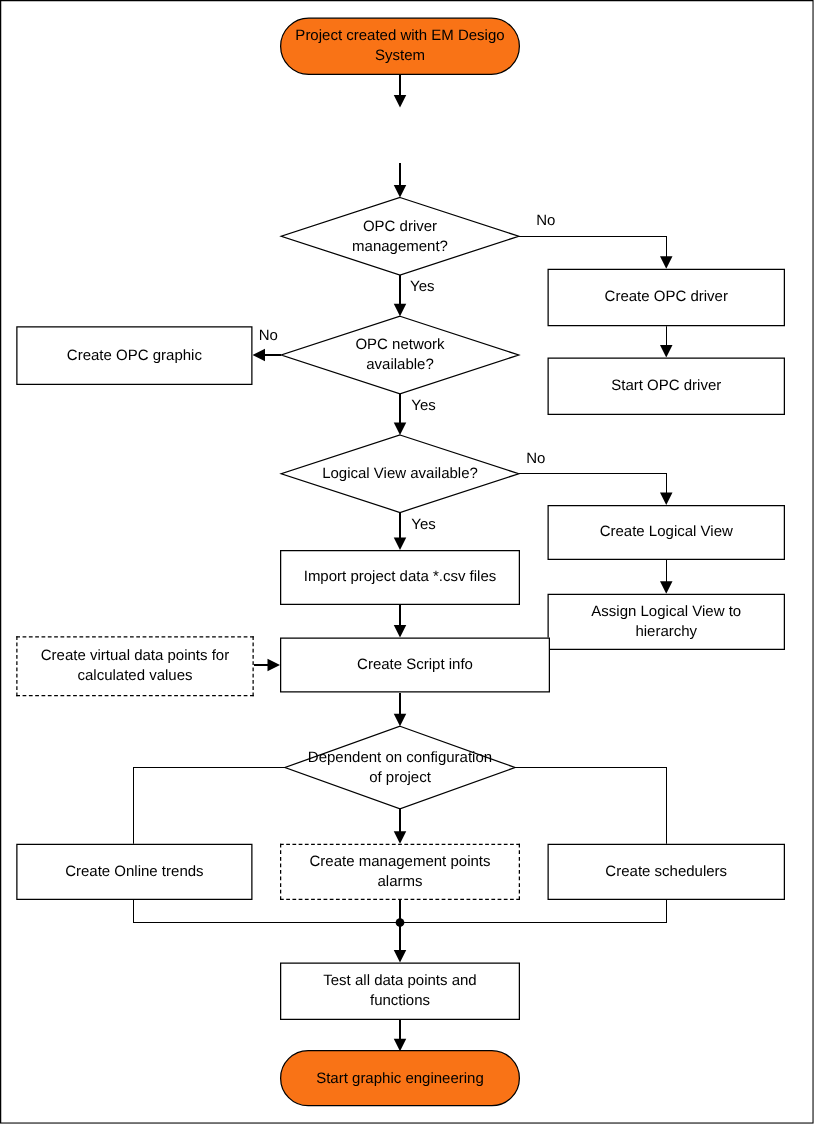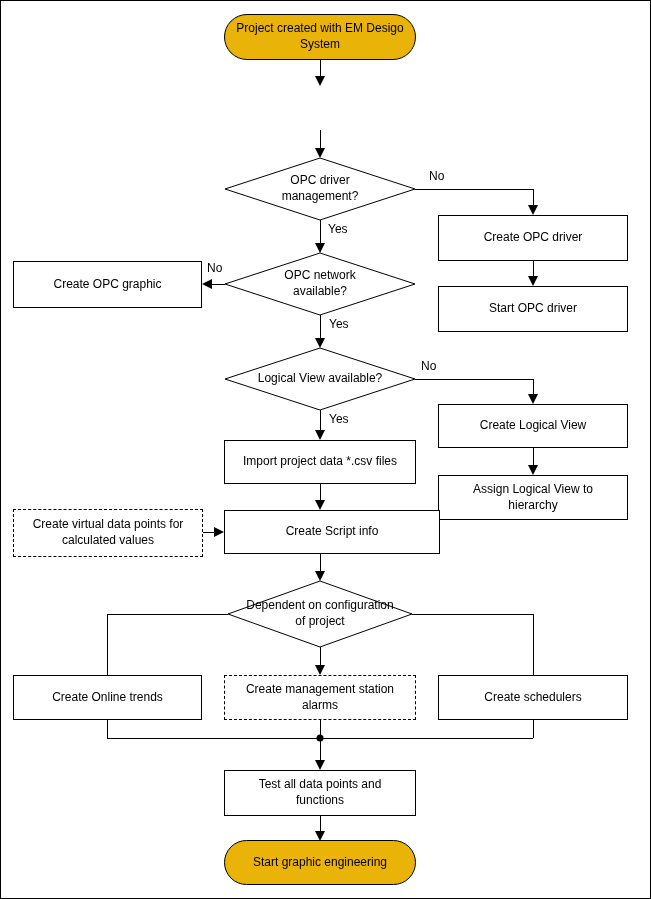--- a/index.html
+++ b/index.html
@@ -18,21 +18,21 @@
     position:absolute;
     box-sizing:border-box;
     display:flex;align-items:center;justify-content:center;
     text-align:center;
     background:#fff;
     border:1px solid #000;
     padding:0 8px;
     line-height:1.3;
   }
   .terminal{
-    background:#eab308;
+    background:#f97316;
     border-radius:23px;
   }
   .dashed{border:1px dashed #000;}
   .tight{padding:16px 4px;}
   .dlabel{
     position:absolute;
     text-align:center;
     transform:translateY(-50%);
     line-height:1.3;
     background:transparent;
@@ -117,21 +117,21 @@
   <div class="node" style="left:437px;top:474px;width:190px;height:45px">Assign Logical View to hierarchy</div>
 
   <div class="node tight" style="left:223px;top:439px;width:192px;height:44px">Import project data *.csv files</div>
 
   <div class="node dashed tight" style="left:12px;top:508px;width:190px;height:48px">Create virtual data points for calculated values</div>
 
   <div class="node" style="left:223px;top:509px;width:216px;height:44px">Create Script info</div>
 
   <div class="node" style="left:12px;top:674px;width:189px;height:45px">Create Online trends</div>
 
-  <div class="node dashed" style="left:223px;top:674px;width:192px;height:45px">Create management station alarms</div>
+  <div class="node dashed" style="left:223px;top:674px;width:192px;height:45px">Create management points alarms</div>
 
   <div class="node" style="left:437px;top:674px;width:190px;height:45px">Create schedulers</div>
 
   <div class="node" style="left:223px;top:769px;width:192px;height:46px">Test all data points and functions</div>
 
   <div class="node terminal" style="left:223px;top:839px;width:192px;height:45px">Start graphic engineering</div>
 
   <div class="dlabel" style="left:259px;top:188px;width:120px">OPC driver management?</div>
   <div class="dlabel" style="left:259px;top:283px;width:120px">OPC network available?</div>
   <div class="dlabel" style="left:234px;top:378px;width:170px">Logical View available?</div>

